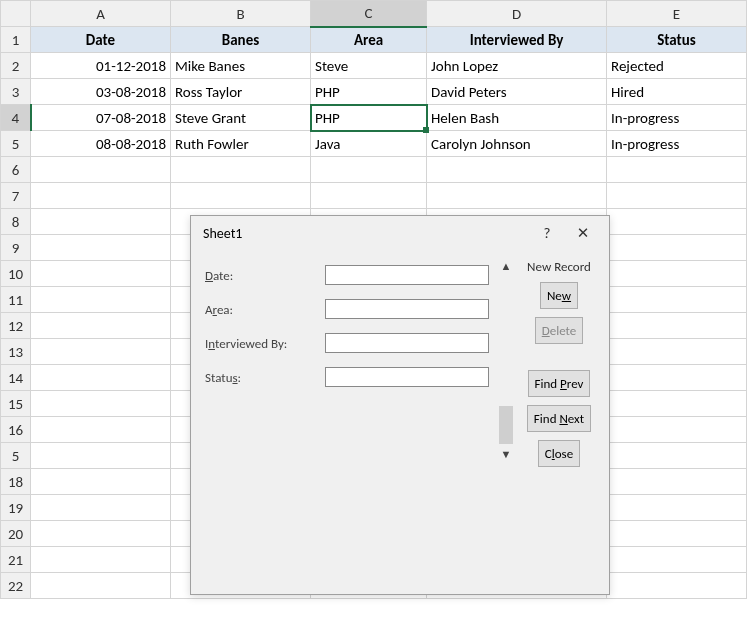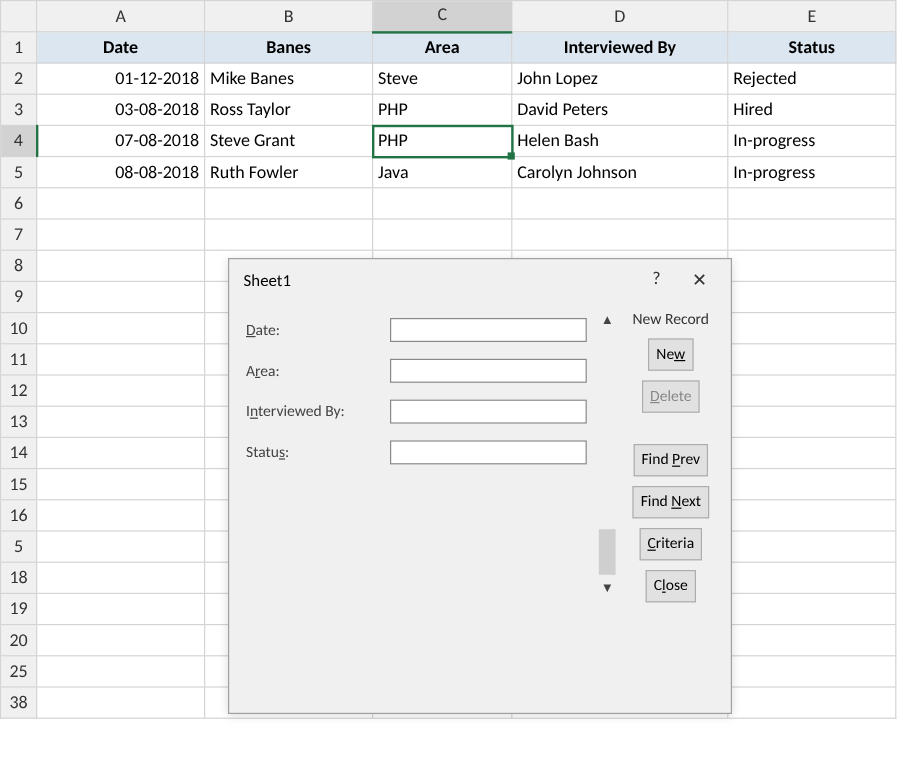--- a/index.html
+++ b/index.html
@@ -335,29 +335,29 @@
       </tr>
   <tr>
         <th class="rowhdr">20</th>
         <td></td>
         <td></td>
         <td></td>
         <td></td>
         <td></td>
       </tr>
   <tr>
-        <th class="rowhdr">25</th>
-        <td></td>
-        <td></td>
-        <td></td>
-        <td></td>
-        <td></td>
-      </tr>
-  <tr>
-        <th class="rowhdr">38</th>
+        <th class="rowhdr">21</th>
+        <td></td>
+        <td></td>
+        <td></td>
+        <td></td>
+        <td></td>
+      </tr>
+  <tr>
+        <th class="rowhdr">22</th>
         <td></td>
         <td></td>
         <td></td>
         <td></td>
         <td></td>
       </tr>
 </tbody>
   </table>
 
 <div class="dialog">
@@ -391,17 +391,16 @@
       <div class="thumb"></div>
       <span class="arrow">▼</span>
     </div>
     <div class="btn-col">
       <div class="status">New Record</div>
       <button><span>Ne</span><span class="u">w</span></button>
       <button disabled=""><span class="u">D</span><span>elete</span></button>
       <div class="gap"></div>
       <button><span>Find </span><span class="u">P</span><span>rev</span></button>
       <button><span>Find </span><span class="u">N</span><span>ext</span></button>
-      <button><span class="u">C</span><span>riteria</span></button>
       <button><span>C</span><span class="u">l</span><span>ose</span></button>
     </div>
   </div>
 </div>
 
 </body></html>

